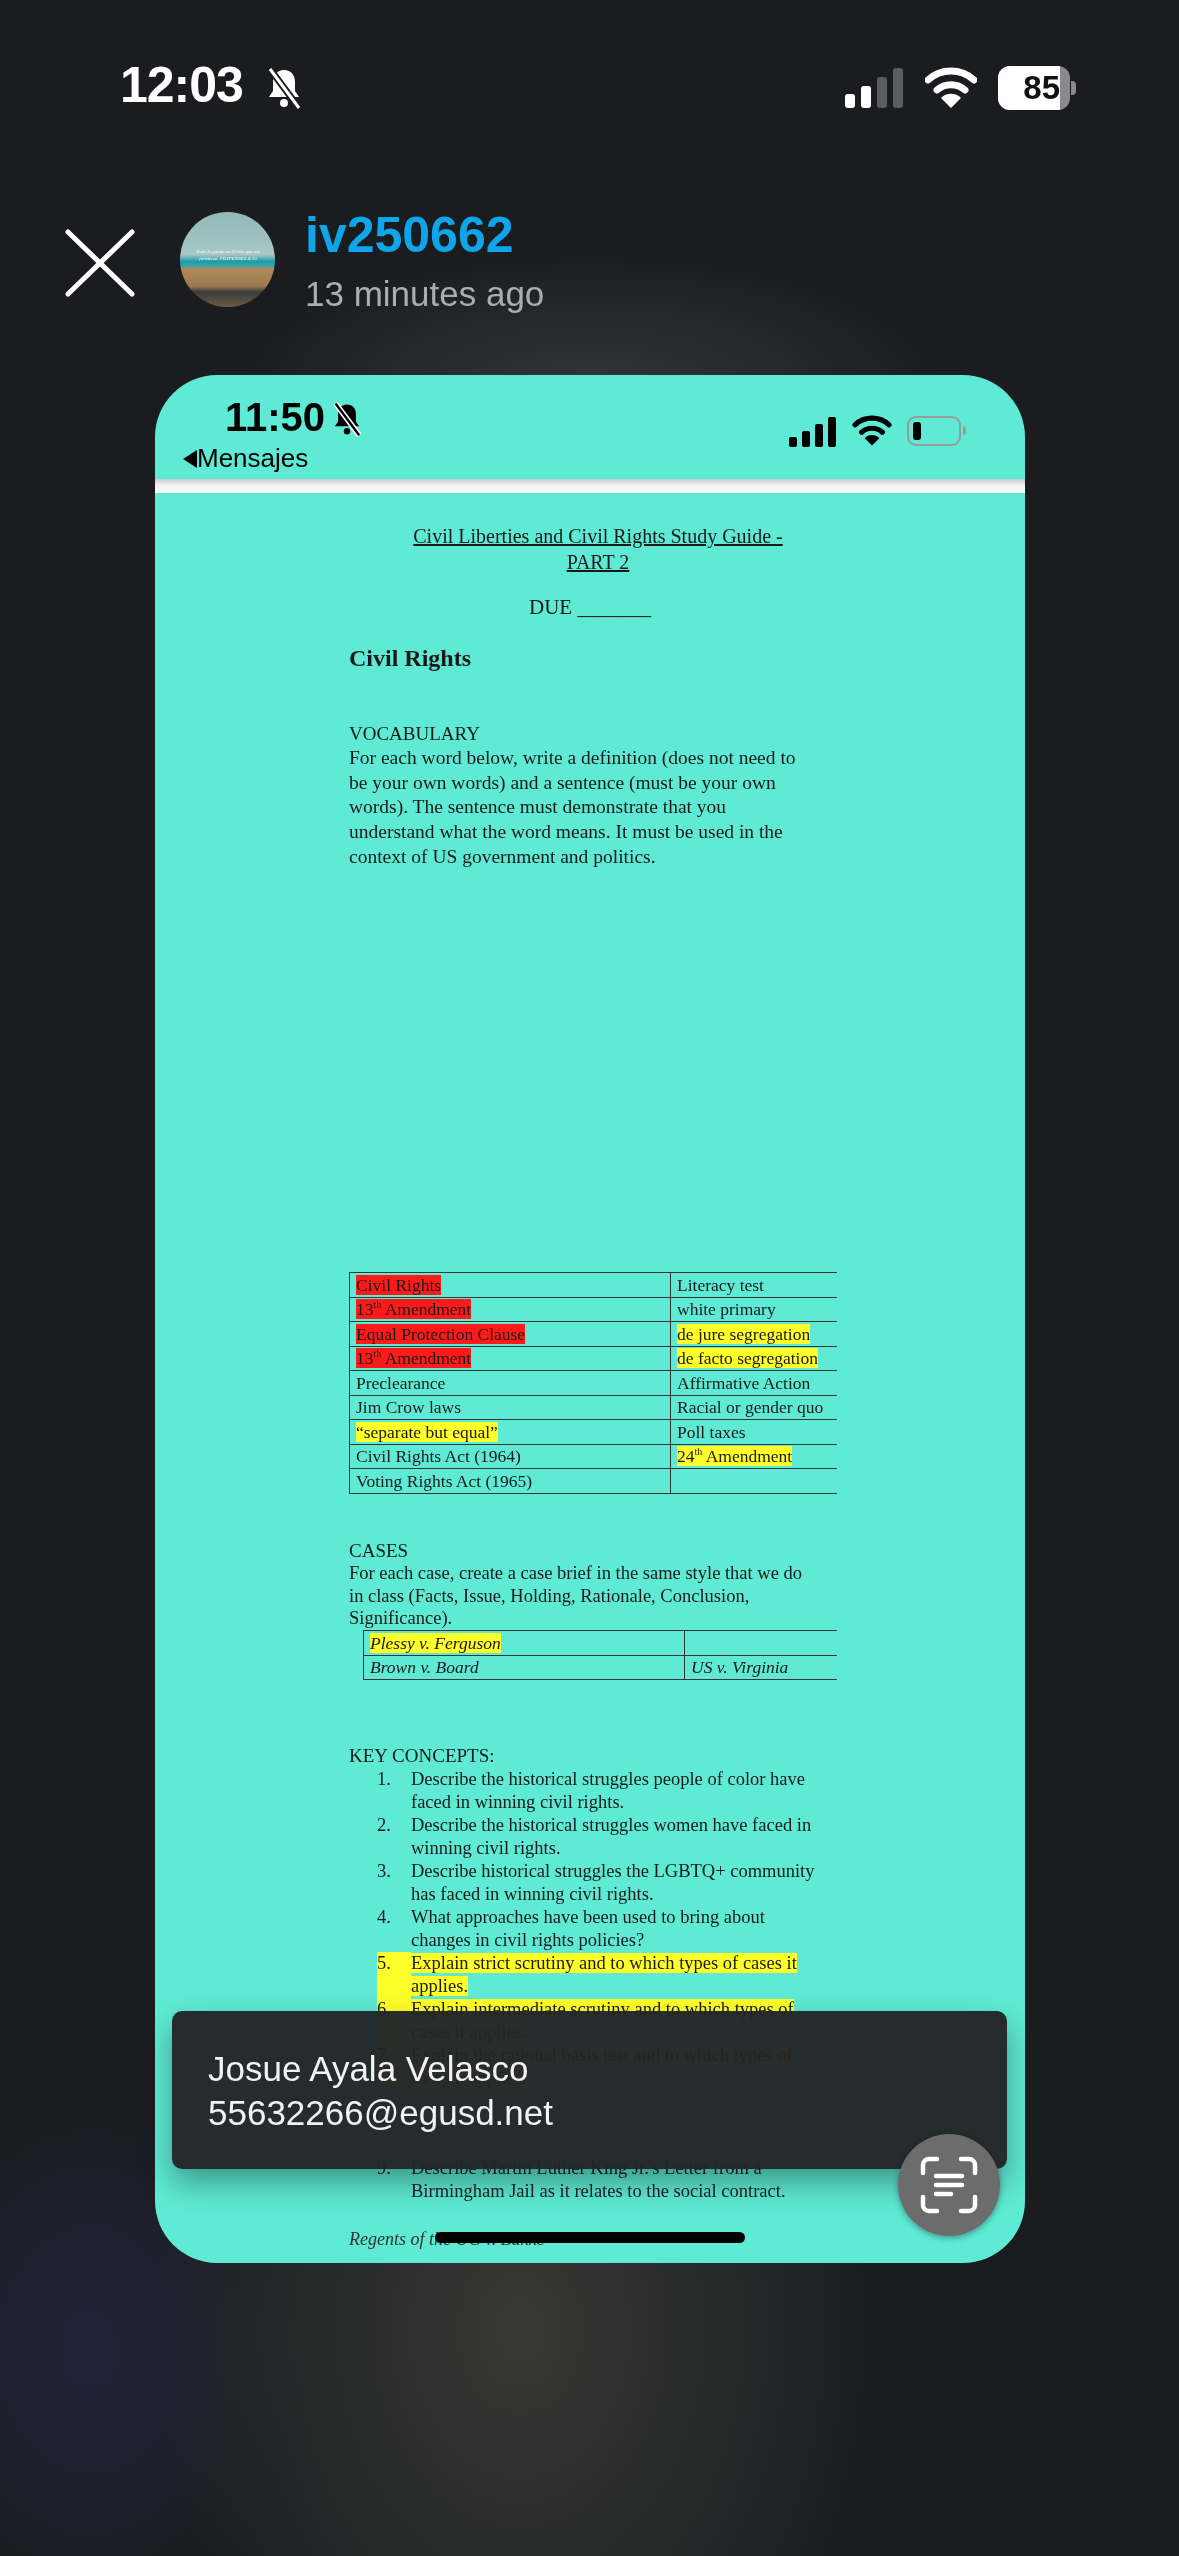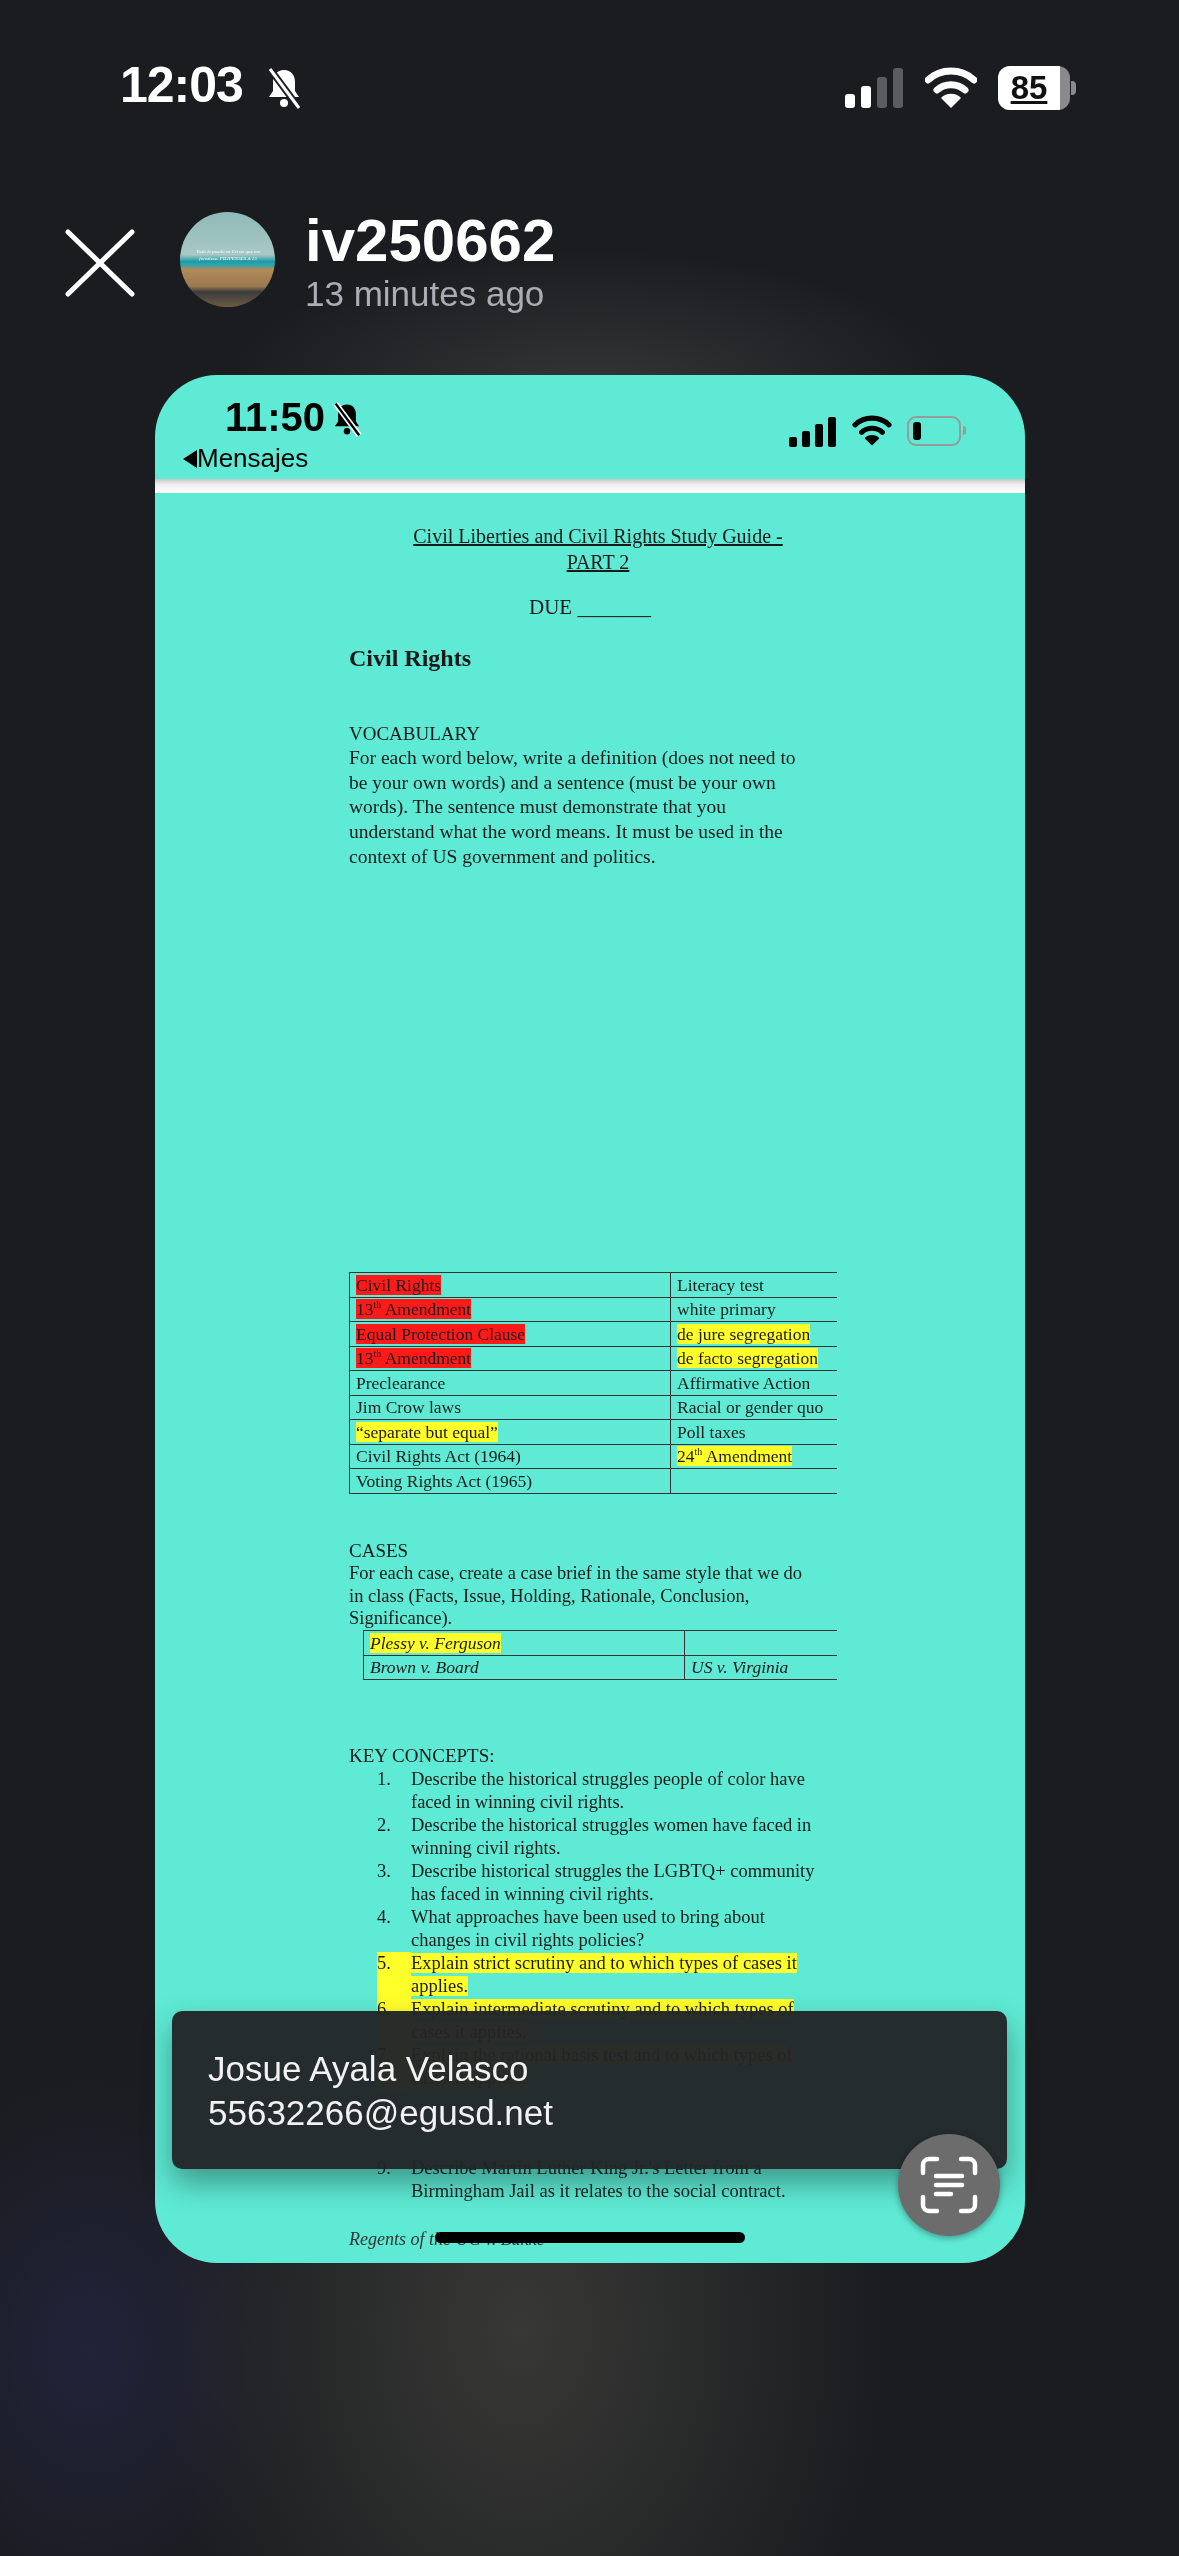--- a/index.html
+++ b/index.html
@@ -17,29 +17,29 @@
 
   
   .status-bar { position: absolute; left: 0; top: 0; width: 1179px; height: 170px; }
   .status-time { position: absolute; left: 120px; top: 56px; font-size: 50px; font-weight: 700; letter-spacing: -1px; color: #fff; }
   .bell-off { position: absolute; left: 263px; top: 66px; width: 42px; height: 44px; }
   .signal { position: absolute; left: 845px; top: 68px; width: 60px; height: 40px; }
   .wifi { position: absolute; left: 925px; top: 64px; width: 52px; height: 46px; }
   .battery { position: absolute; left: 998px; top: 66px; width: 78px; height: 44px; }
   .battery-body { position: absolute; left: 0; top: 0; width: 72px; height: 44px; border-radius: 12px; background: #8a8a8c; overflow: hidden; }
   .battery-fill { position: absolute; left: 0; top: 0; width: 62px; height: 44px; background: #fff; }
-  .battery-label { position: absolute; left: 0; top: 0; width: 62px; line-height: 44px; text-align: center; font-size: 33px; font-weight: 700; color: #111; text-decoration: underline; }
+  .battery-label { position: absolute; left: 0; top: 0; width: 62px; line-height: 44px; text-align: right; font-size: 33px; font-weight: 700; color: #111; }
   .battery-tip { position: absolute; left: 73px; top: 15px; width: 5px; height: 14px; border-radius: 0 4px 4px 0; background: #8a8a8c; }
 
   
   .close-btn { position: absolute; left: 62px; top: 228px; width: 76px; height: 70px; }
   .avatar { position: absolute; left: 180px; top: 212px; width: 95px; height: 95px; border-radius: 50%; overflow: hidden;
     background: linear-gradient(180deg, #8fb9b8 0%, #a8c8c6 45%, #1f9ba6 52%, #2ba7b0 56%, #b08a5a 60%, #9b7a50 78%, #3c3c3c 84%, #6b5a44 100%); }
   .avatar-text { position: absolute; left: 8px; top: 36px; width: 80px; text-align: center; font-family: "Liberation Serif", serif; font-style: italic; font-size: 5px; line-height: 7px; color: #fff; }
-  .username { position: absolute; left: 305px; top: 206px; font-size: 60px; font-weight: 700; color: #ffffff; }
+  .username { position: absolute; left: 305px; top: 206px; font-size: 50px; font-weight: 700; color: #0ea5e9; }
   .timestamp { position: absolute; left: 305px; top: 274px; font-size: 35px; color: #a9adb4; }
 
   
   .card { position: absolute; left: 155px; top: 375px; width: 870px; height: 1888px; background: #5eead4; border-radius: 62px; overflow: hidden; }
   .card-status-time { position: absolute; left: 70px; top: 20px; font-size: 40px; font-weight: 700; color: #000; }
   .card-bell { position: absolute; left: 175px; top: 26px; width: 34px; height: 36px; }
   .card-back { position: absolute; left: 28px; top: 68px; font-size: 26px; color: #000; display: flex; align-items: center; gap: 0; }
   .card-back-arrow { width: 0; height: 0; border-top: 9px solid transparent; border-bottom: 9px solid transparent; border-right: 14px solid #000; }
   .card-signal { position: absolute; left: 634px; top: 42px; width: 48px; height: 30px; }
   .card-wifi { position: absolute; left: 697px; top: 38px; width: 40px; height: 34px; }

